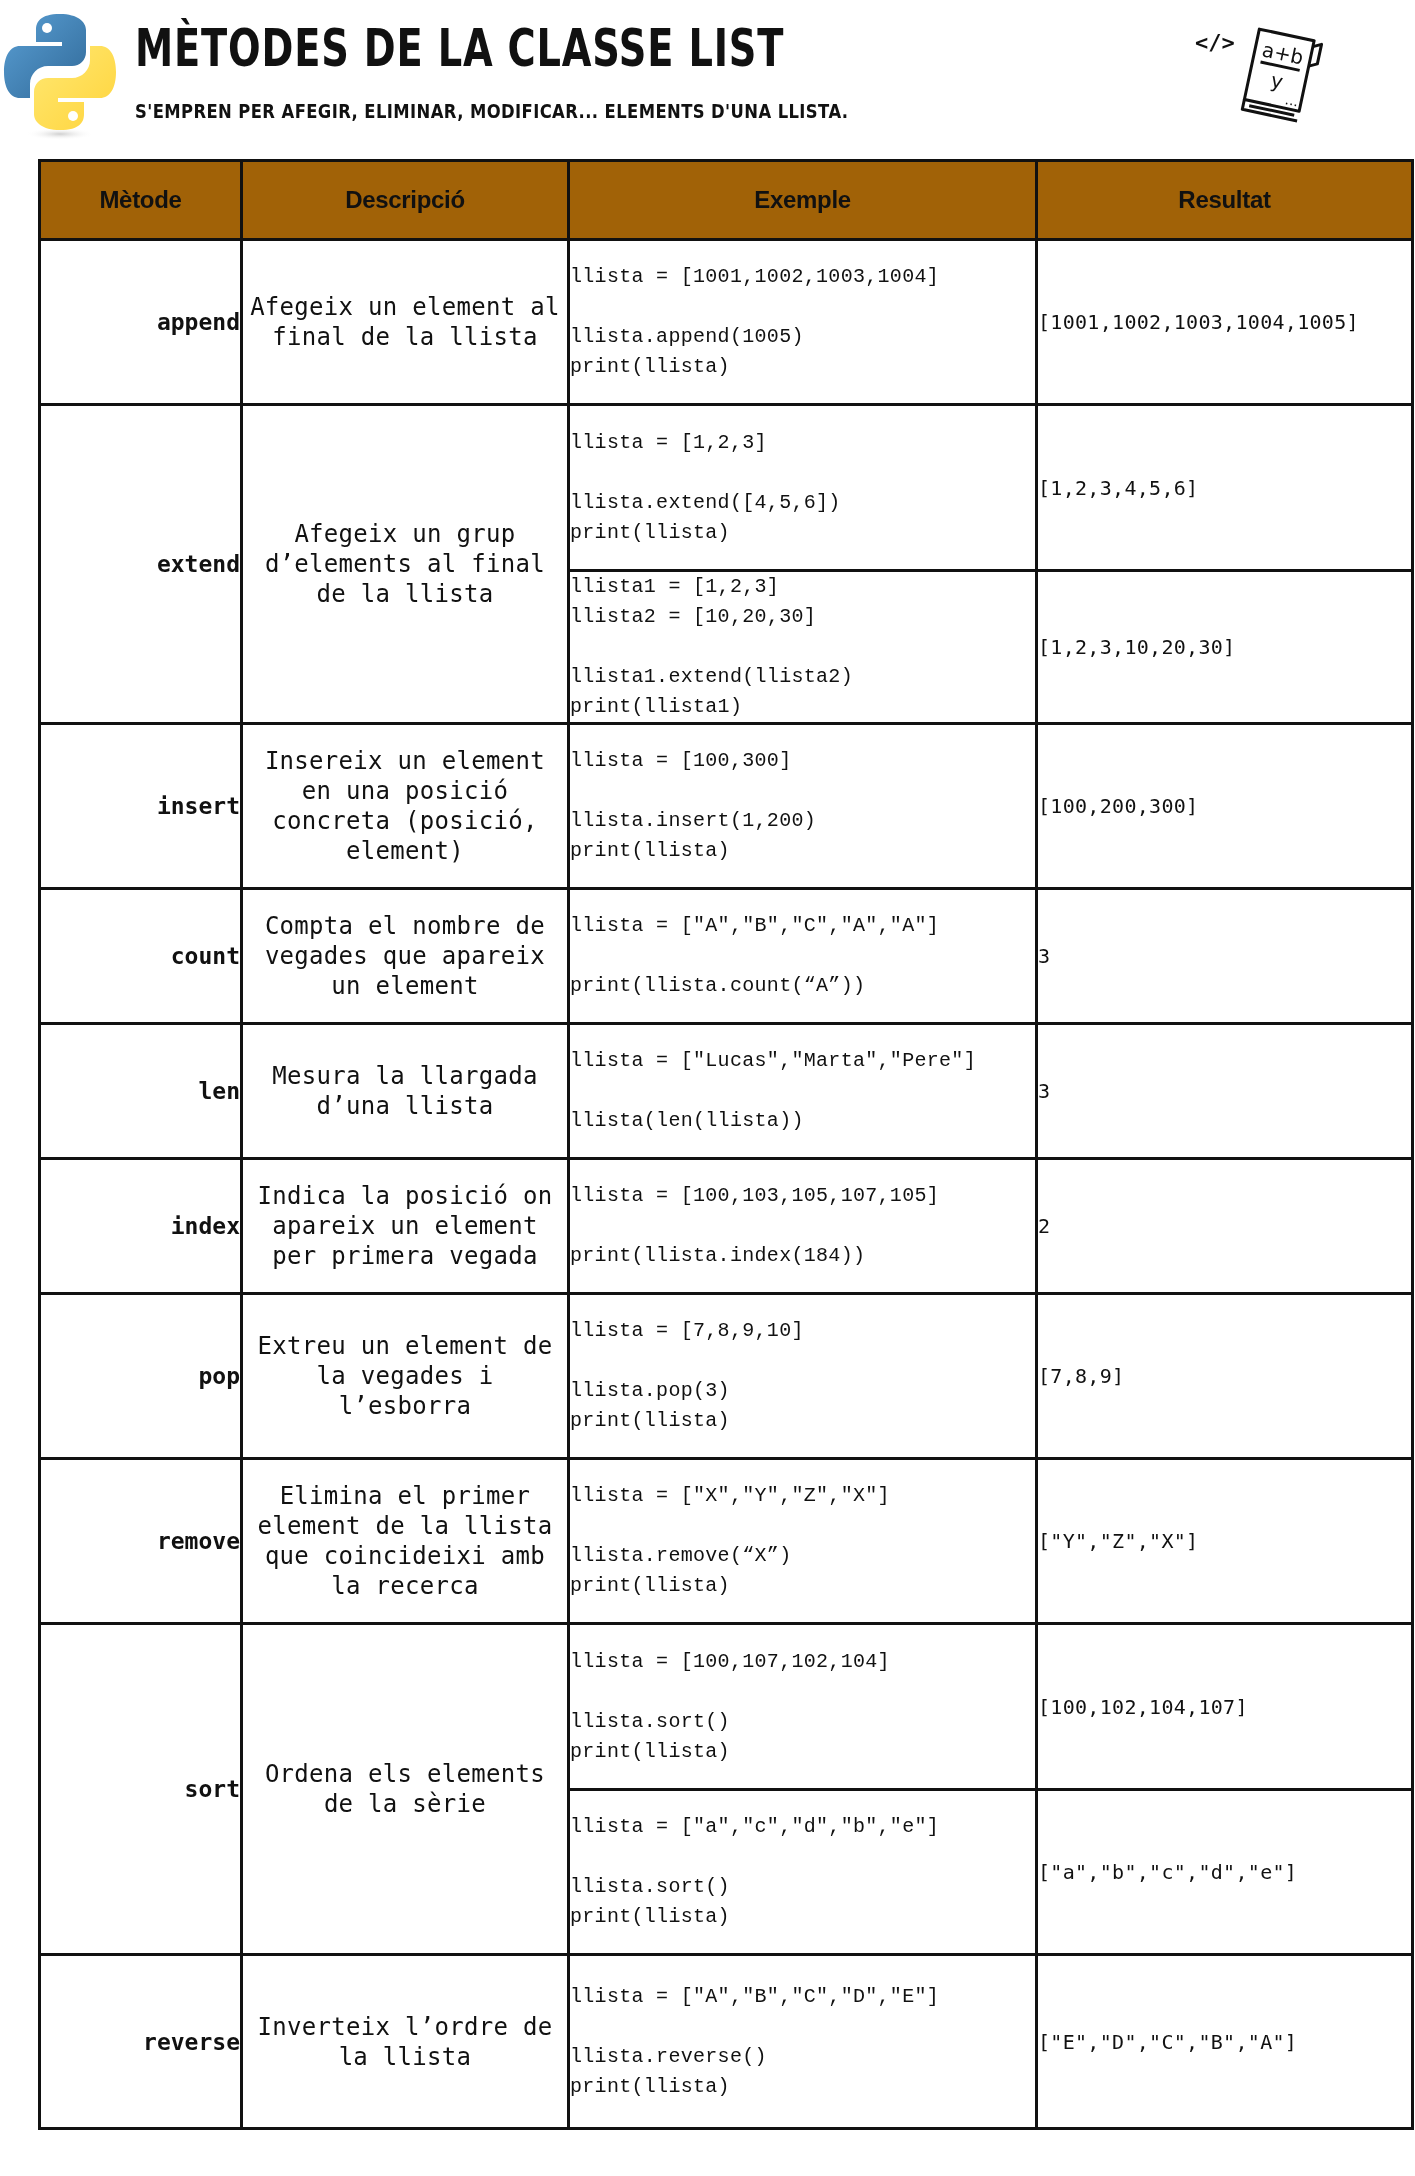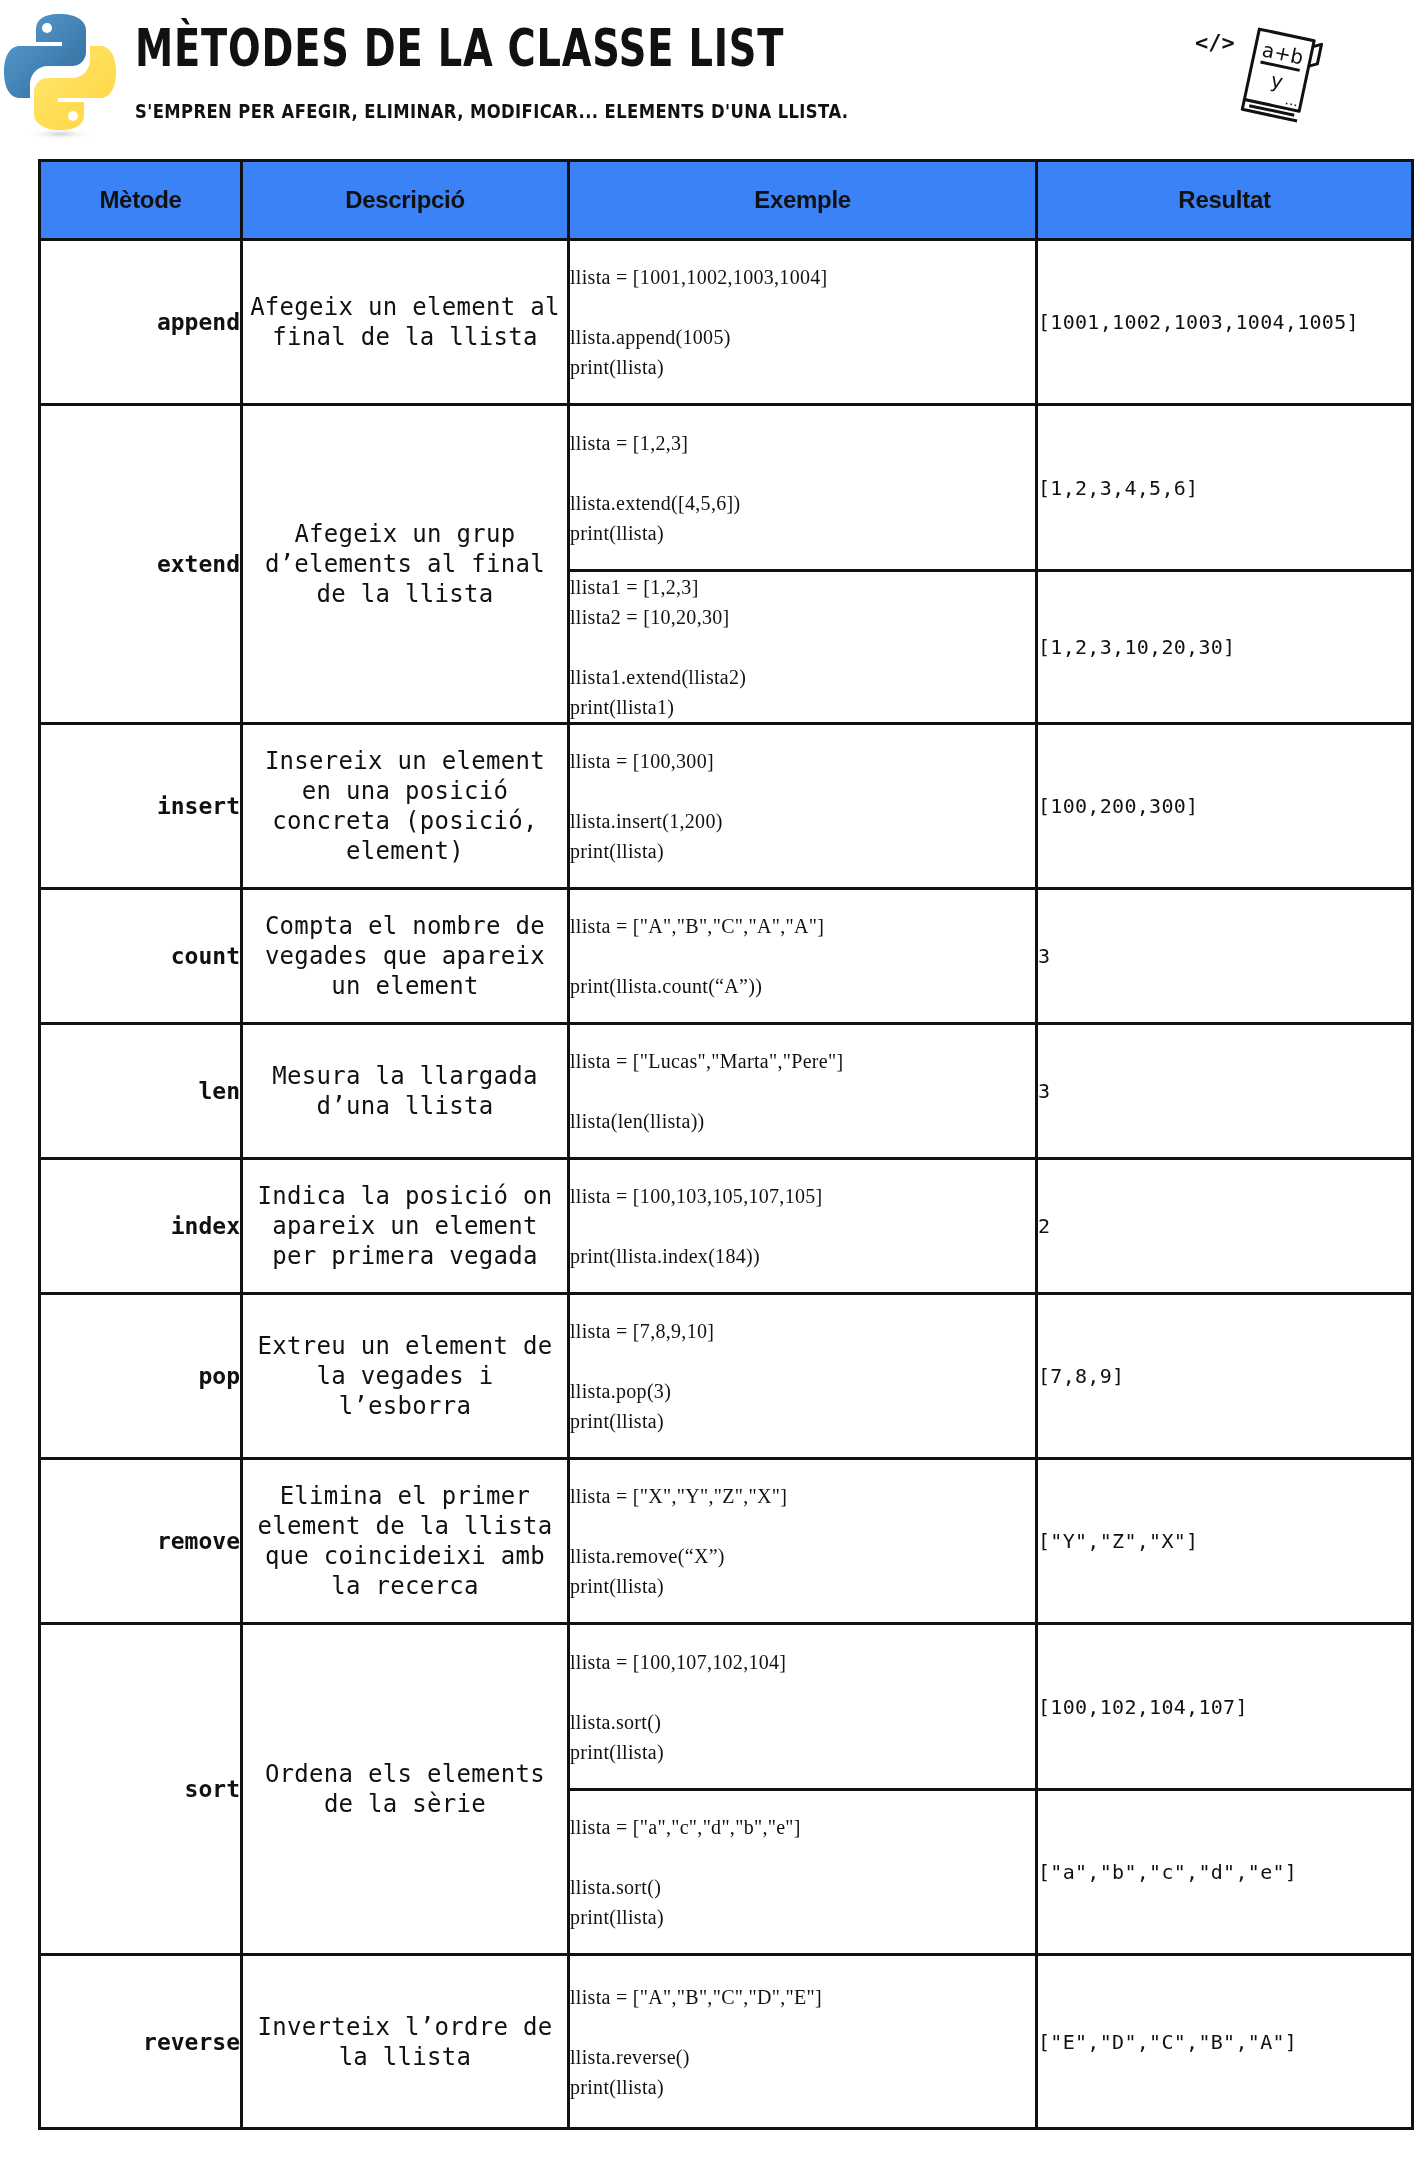--- a/index.html
+++ b/index.html
@@ -6,24 +6,24 @@
   body { width: 1415px; height: 2176px; position: relative; overflow: hidden; font-family: "DejaVu Sans", sans-serif; color: #111; }
 
   .logo { position: absolute; left: 2px; top: 12px; width: 116px; height: 130px; }
   .title { position: absolute; left: 135px; top: 22px; font-family: "DejaVu Sans Condensed", "DejaVu Sans", sans-serif; font-weight: bold; font-size: 52px; letter-spacing: 1px; line-height: 1; transform: scaleX(0.82); transform-origin: left top; white-space: nowrap; color: #111; }
   .subtitle { position: absolute; left: 135px; top: 99px; font-family: "DejaVu Sans", sans-serif; font-weight: bold; font-size: 20px; letter-spacing: 0.5px; transform: scaleX(0.82); transform-origin: left top; white-space: nowrap; color: #111; }
   .code-icon { position: absolute; left: 1195px; top: 30px; font-family: "DejaVu Sans Mono", monospace; font-size: 22px; font-weight: bold; }
   .book-icon { position: absolute; left: 1228px; top: 26px; width: 100px; height: 100px; }
 
   table.methods { position: absolute; left: 38px; top: 159px; width: 1373px; border-collapse: collapse; table-layout: fixed; }
   table.methods th, table.methods td { border: 3px solid #111; padding: 0; vertical-align: middle; }
-  table.methods th { background: #3b82f6; font-family: "Liberation Sans", sans-serif; font-weight: bold; font-size: 24px; height: 76px; text-align: center; letter-spacing: -0.3px; }
+  table.methods th { background: #a16207; font-family: "Liberation Sans", sans-serif; font-weight: bold; font-size: 24px; height: 76px; text-align: center; letter-spacing: -0.3px; }
   td.method { text-align: right; font-family: "DejaVu Sans Mono", monospace; font-weight: bold; font-size: 23px; }
   td.desc { text-align: center; font-family: "DejaVu Sans Mono", monospace; font-size: 24px; line-height: 30px; padding: 0 14px; letter-spacing: 0.3px; }
-  td.example { font-family: Liberation Serif, serif; font-size: 20px; line-height: 30px; padding: 0 18px; vertical-align: middle; letter-spacing: 0.3px; }
+  td.example { font-family: Liberation Mono, monospace; font-size: 20px; line-height: 30px; padding: 0 18px; vertical-align: middle; letter-spacing: 0.3px; }
   td.result { font-family: "DejaVu Sans Mono", monospace; font-size: 20px; padding: 0 18px; letter-spacing: 0.3px; margin-left: 48px; }
   .code-line { display: block; white-space: pre; min-height: 30px; }
 </style>
 </head>
 <body>
 
 <svg class="logo" viewBox="0 0 116 130">
   <defs>
     <radialGradient id="shadow" cx="50%" cy="50%" r="50%">
       <stop offset="0%" stop-color="#bbb" stop-opacity="0.7"></stop>

